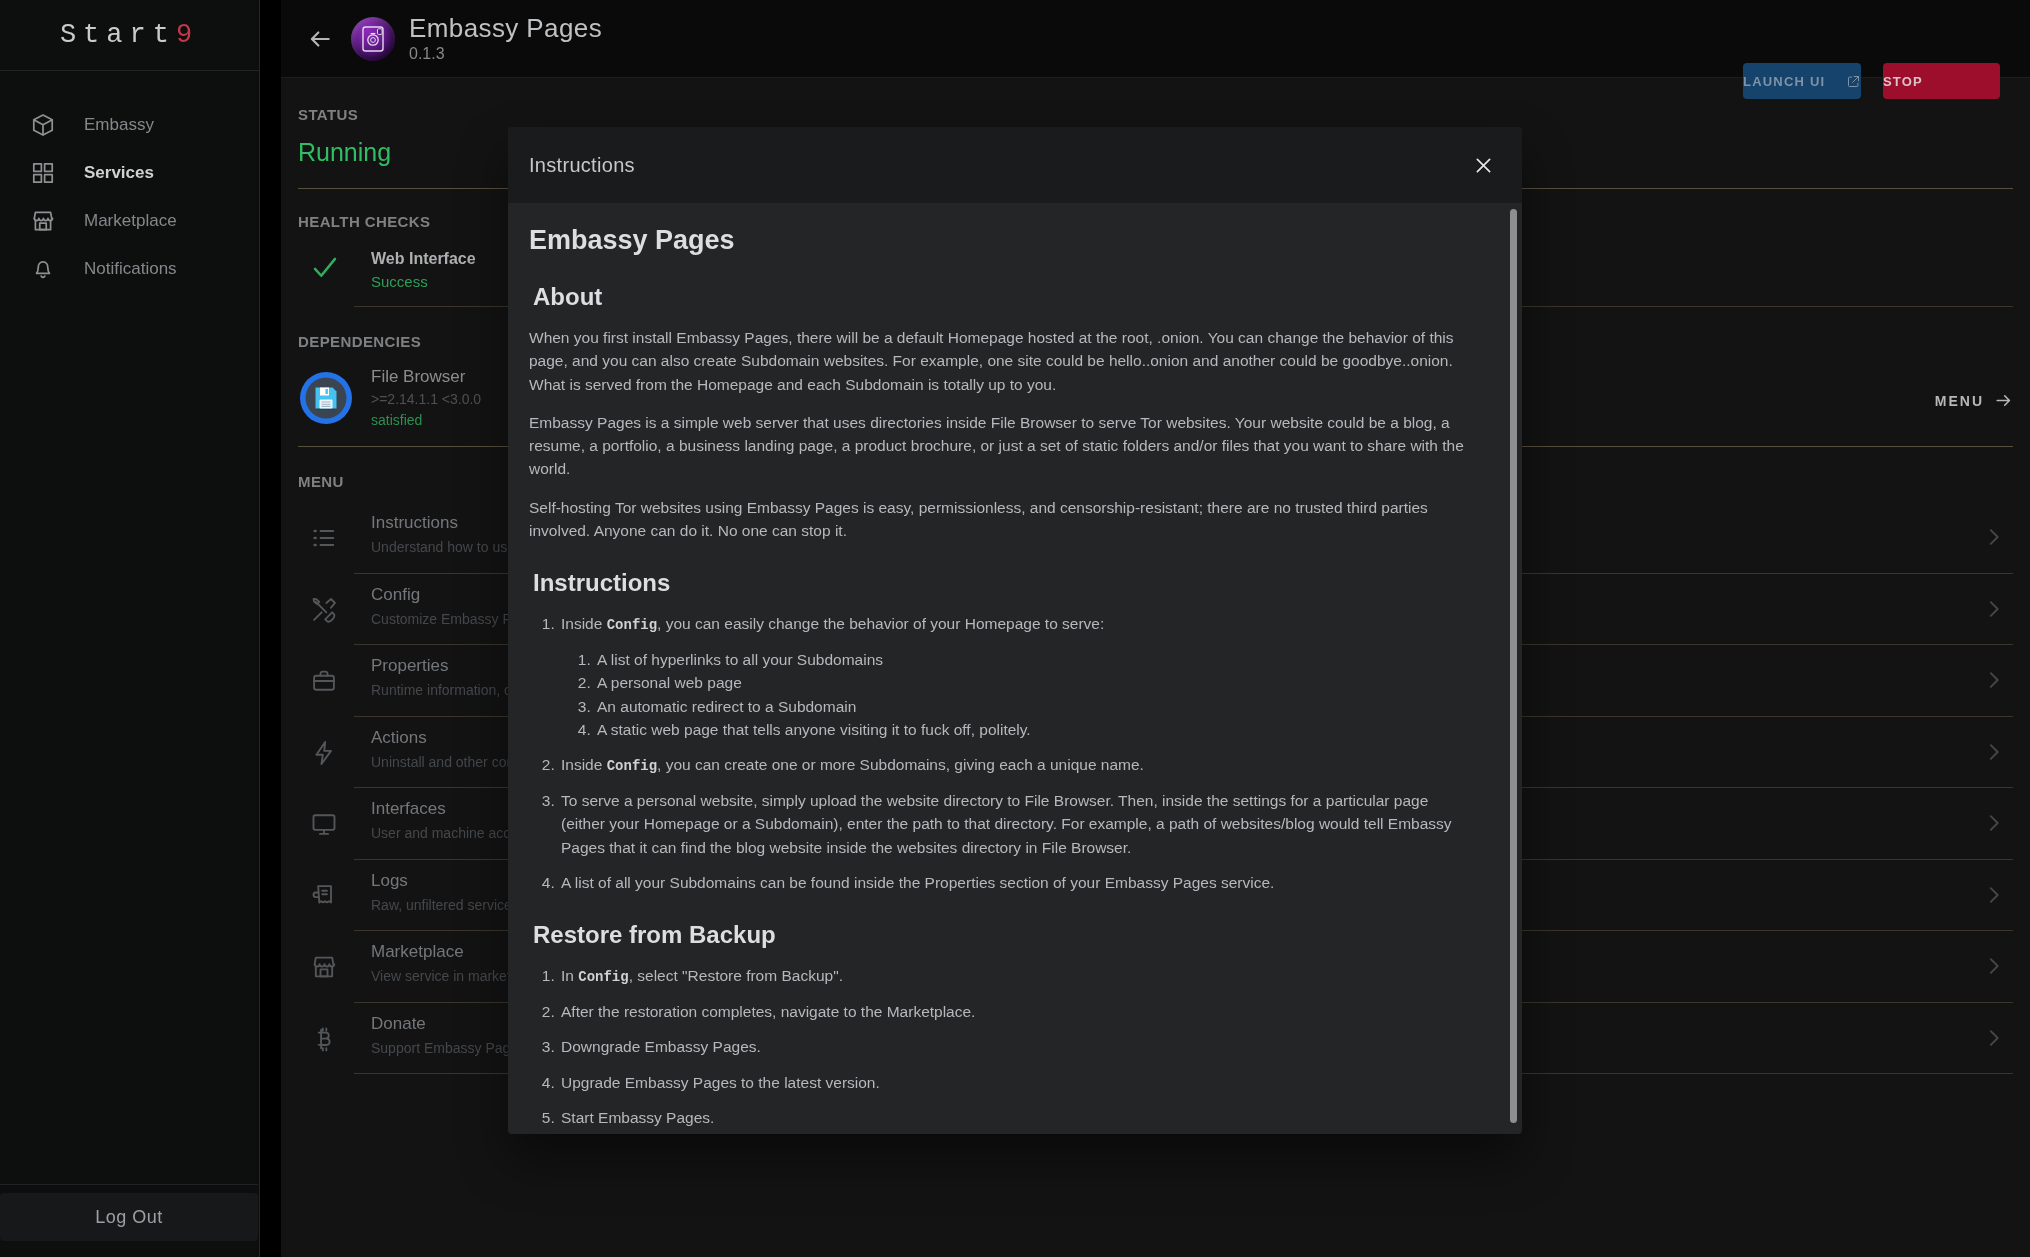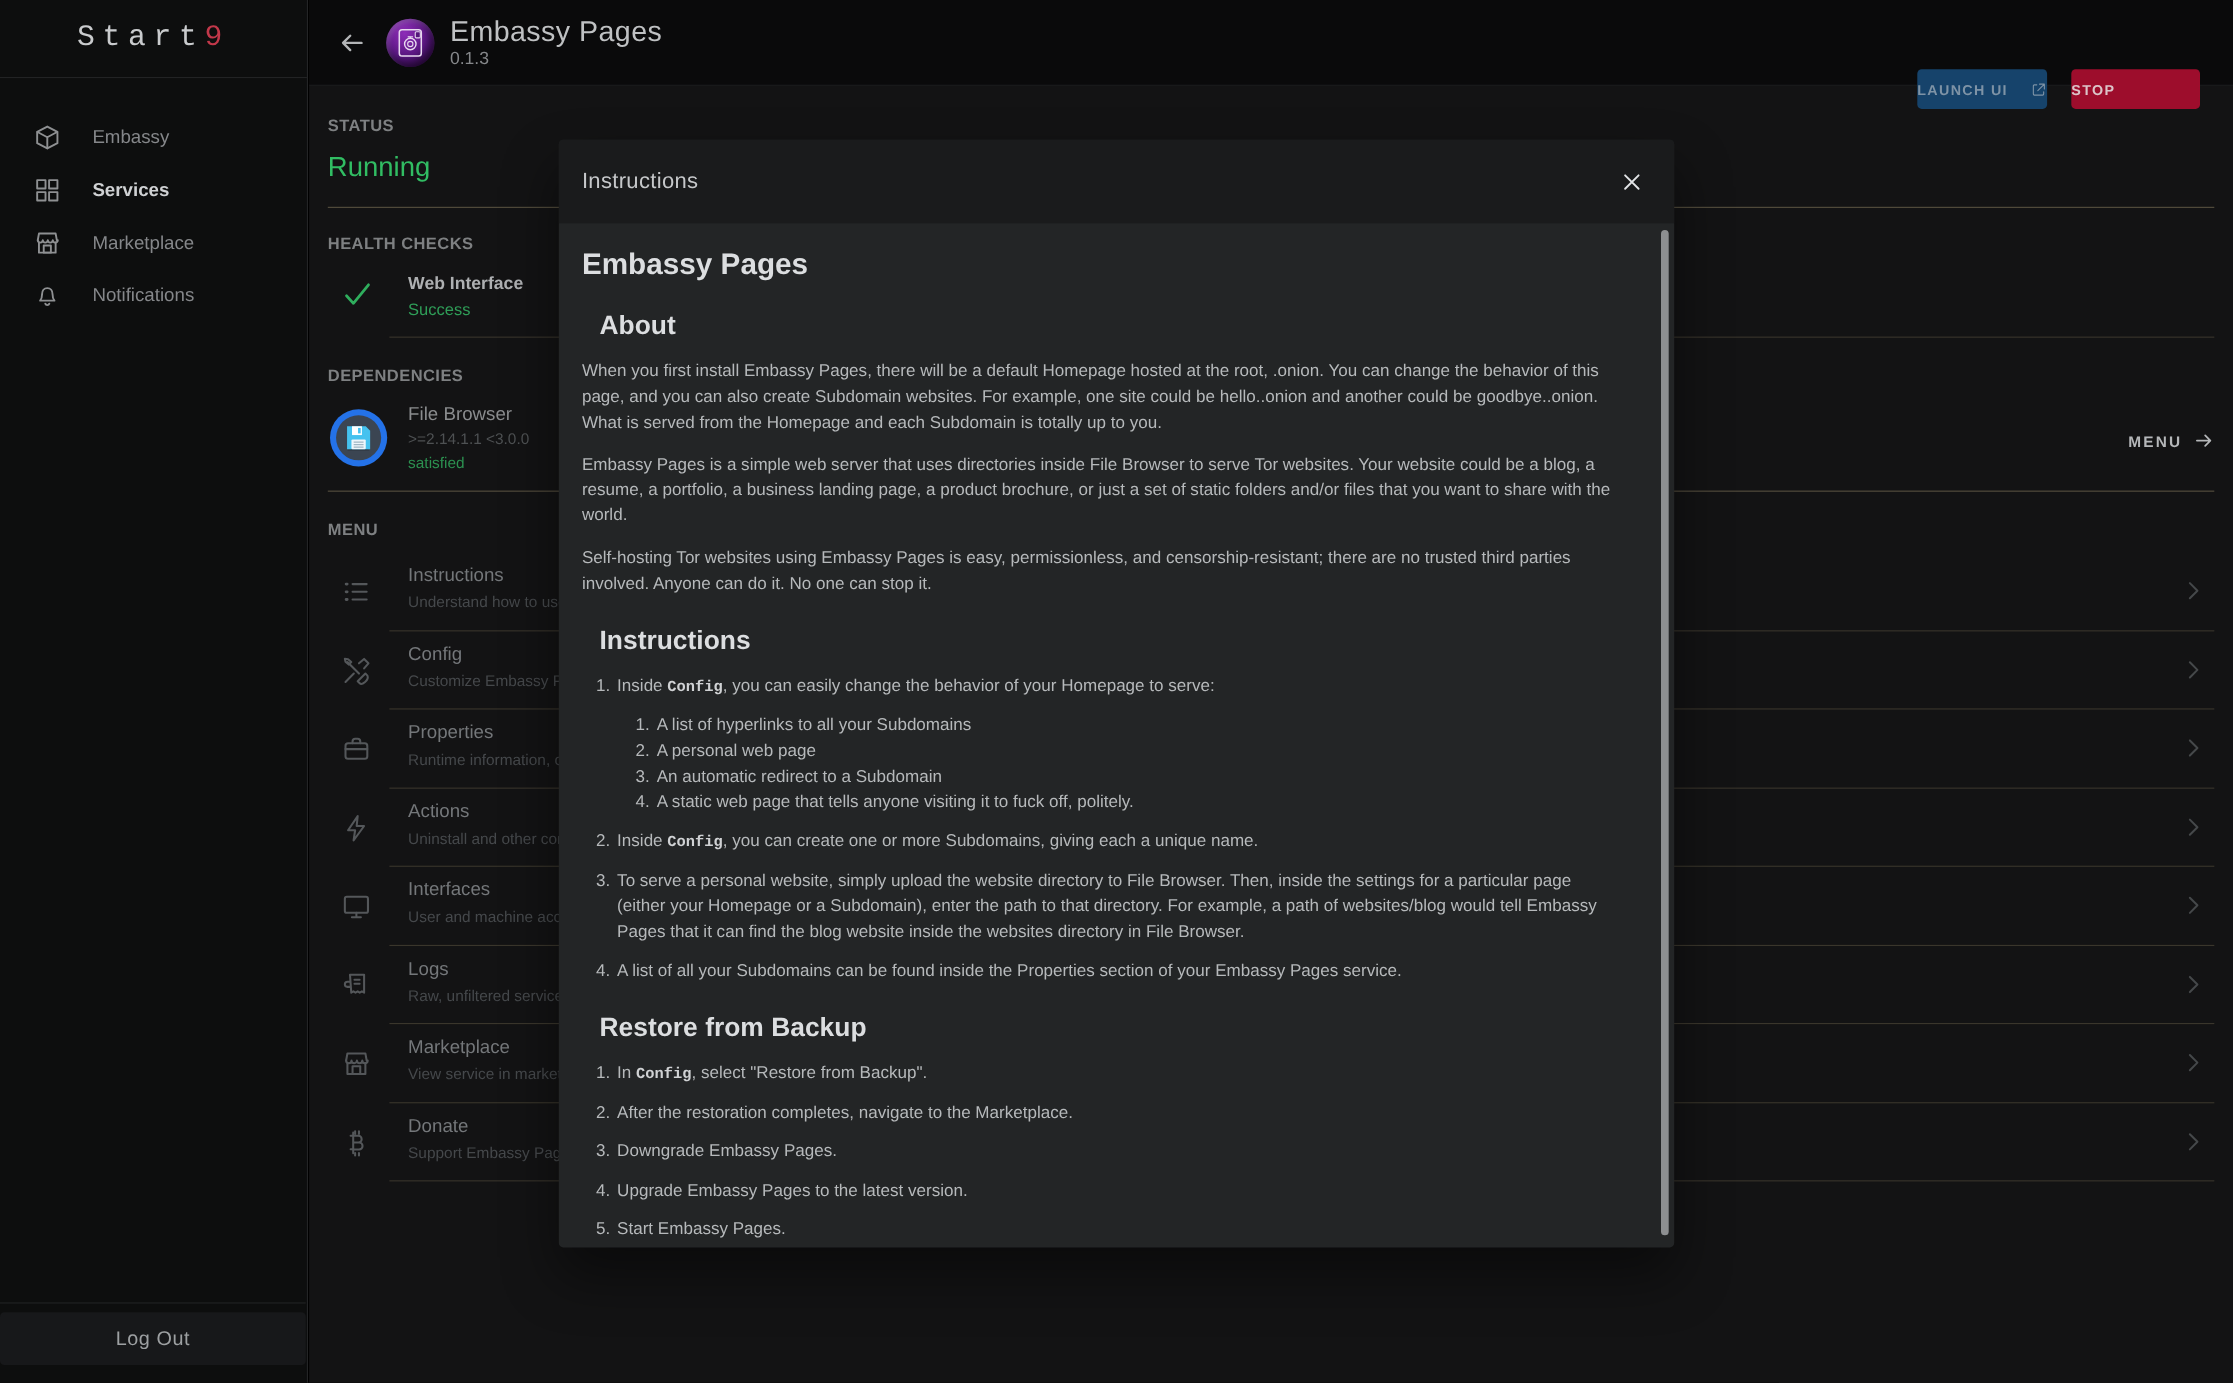--- a/index.html
+++ b/index.html
@@ -18,21 +18,21 @@
     --modal-bg:#232526;
     --modal-head:#1a1b1c;
     --modal-txt:#b6b9bb;
     --modal-heading:#dcdee0;
   }
   *{box-sizing:border-box;margin:0;padding:0}
   html,body{width:2030px;height:1257px;overflow:hidden}
   body{background:var(--bg);font-family:"Liberation Sans",sans-serif;-webkit-font-smoothing:antialiased}
 
   
-  .sidebar{position:absolute;left:0;top:0;width:280px;height:1257px;background:var(--sidebar);border-right:1px solid #242526;z-index:1}
+  .sidebar{position:absolute;left:0;top:0;width:260px;height:1257px;background:var(--sidebar);border-right:1px solid #242526;z-index:1}
   .logo{height:71px;display:flex;align-items:center;justify-content:center;border-bottom:1px solid #222324;
         font-family:"Liberation Mono","DejaVu Sans Mono",monospace;font-size:27px;letter-spacing:7px;color:#c9cbcd}
   .logo .accent{color:#c2384a}
   .side-nav{margin-top:30px}
   .side-item{display:flex;align-items:center;height:48px;padding-left:30px;cursor:pointer;color:var(--txt)}
   .side-item .s-icon{width:26px;height:26px;margin-right:28px;color:#8e9092;display:flex;align-items:center}
   .side-item .s-label{font-size:17px}
   .side-item.active{color:#cfd1d3}
   .side-item.active .s-label{font-weight:700}
   .logout-wrap{position:absolute;left:0;right:1px;bottom:0;padding-bottom:16px;background:var(--sidebar)}
@@ -94,21 +94,21 @@
   .m-chev{position:absolute;right:8px;top:24px;width:22px;height:22px;color:#45484a}
 
   
   .modal{position:absolute;left:508px;top:127px;width:1014px;height:1007px;z-index:5;
          border-radius:4px;box-shadow:0 26px 50px rgba(0,0,0,.45);overflow:hidden;background:var(--modal-bg)}
   .modal-header{height:76px;background:var(--modal-head);display:flex;align-items:center;justify-content:space-between;padding:0 24px 0 21px}
   .modal-title{font-size:20px;color:#c6c8ca;letter-spacing:.3px}
   .modal-close{background:none;border:none;color:#e2e4e6;cursor:pointer;display:flex;padding:4px}
   .modal-body{position:relative;height:931px;overflow:hidden;padding:6px 46px 20px 21px;color:var(--modal-txt)}
   .modal-body h1{font-size:27px;font-weight:700;color:var(--modal-heading);margin:16px 0 2px}
-  .modal-body h2{font-size:24px;font-weight:700;color:var(--modal-heading);margin:27px 16px 6px}
+  .modal-body h2{font-size:24px;font-weight:700;color:var(--modal-heading);margin:27px 4px 6px}
   .modal-body p{font-size:15.5px;line-height:1.5;margin:15px 0}
   .modal-body ol{margin:15px 0;padding-left:30px}
   .modal-body li{font-size:15.5px;line-height:1.5;margin:12px 0;padding-left:2px}
   .modal-body ol ol{margin:12px 0 0;padding-left:34px}
   .modal-body ol ol li{margin:0}
   .modal-body code{font-family:"Liberation Mono","DejaVu Sans Mono",monospace;font-weight:700;font-size:14px;color:#d0d2d4}
   .scroll-thumb{position:absolute;right:5px;top:82px;bottom:11px;width:7px;border-radius:4px;background:#8d8f91;z-index:6;cursor:grab}
 </style>
 </head>
 <body>

